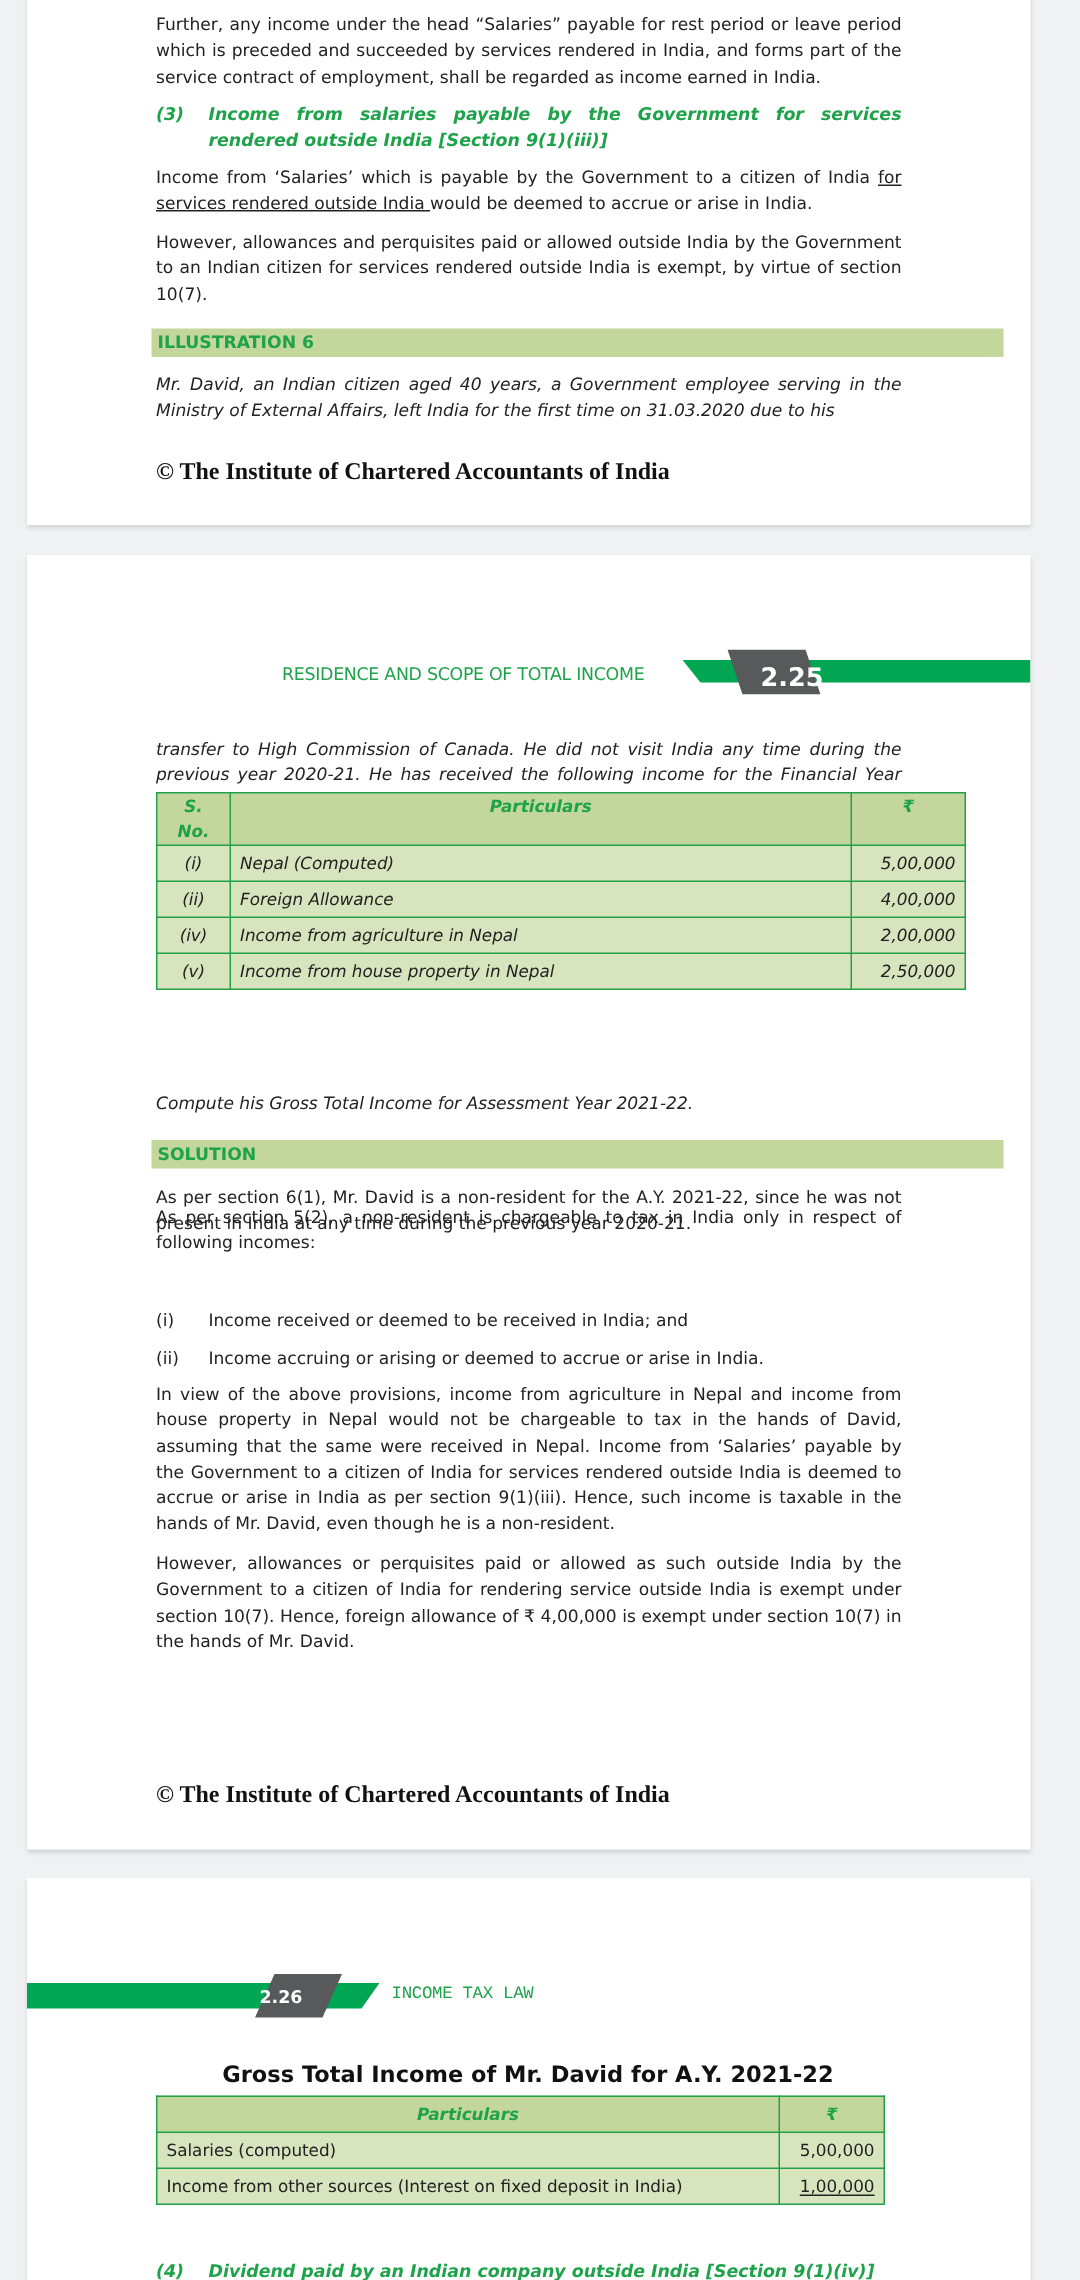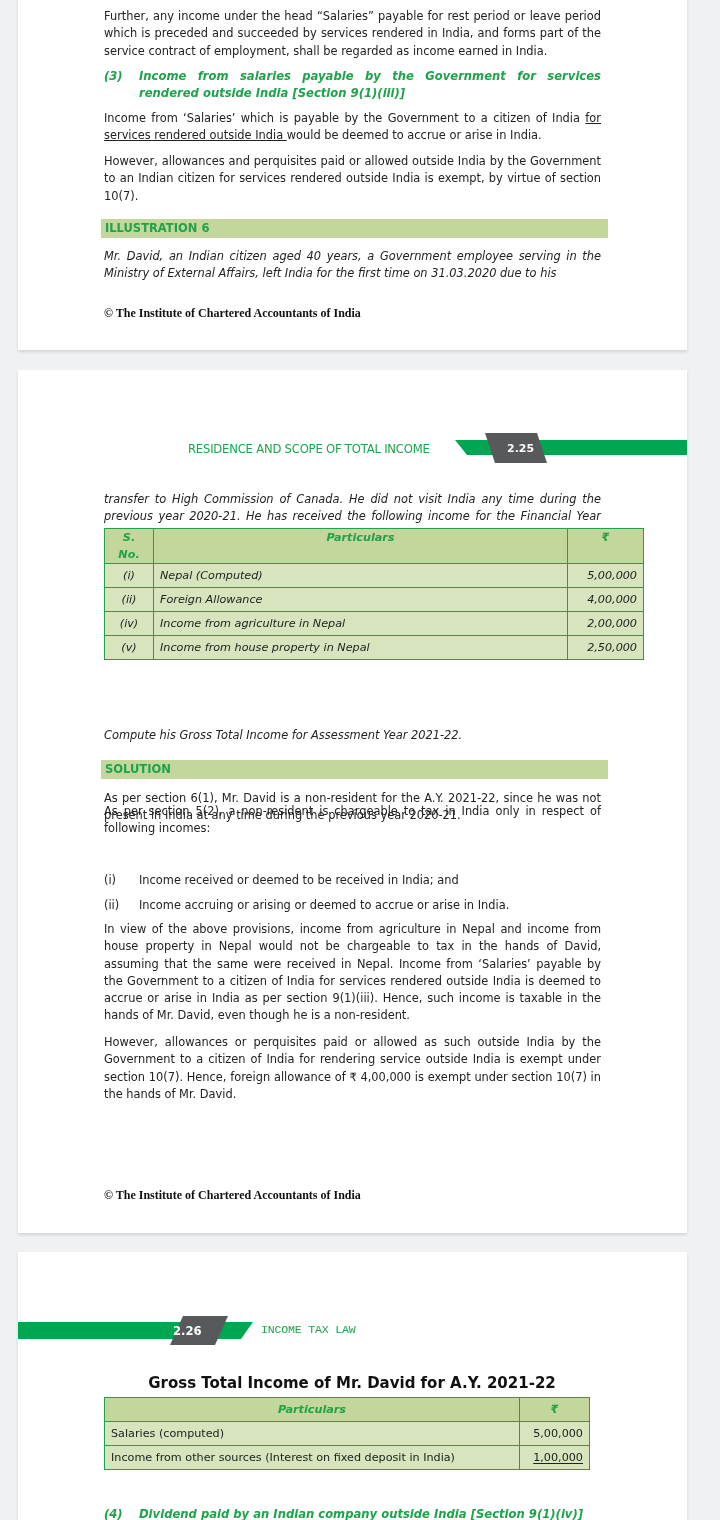--- a/index.html
+++ b/index.html
@@ -25,27 +25,27 @@
   .ital { font-style:italic; }
   .u { text-decoration:underline; }
   .sec-head {
     position:absolute; left:104px; width:497px;
     font-size:11.6px; line-height:17px; font-weight:bold; font-style:italic;
     color:#1ea34b; margin:0;
   }
   .sec-head .num { position:absolute; left:0; top:0; }
   .sec-head .htxt { display:block; padding-left:35px; text-align:justify; text-align-last:left; }
   .band {
-    position:absolute; left:101px; width:507px; height:19px;
+    position:absolute; left:101px; width:568px; height:19px;
     background:#c3d69b; color:#1ea34b; font-weight:bold;
     font-size:11.5px; line-height:19px; padding-left:4px; box-sizing:border-box;
   }
   .copy {
     position:absolute; left:104px;
-    font-family:"Liberation Serif", serif; font-weight:bold; font-size:12px; color:#111;
+    font-family:"Liberation Serif", serif; font-weight:bold; font-size:16px; color:#111;
   }
   .running-title {
     position:absolute; font-size:11.6px; color:#1ea34b; letter-spacing:-0.2px;
   }
 
   table.tbl {
     position:absolute; border-collapse:collapse; background:#d7e4bd;
     font-size:11.2px;
   }
   table.tbl td, table.tbl th {
@@ -80,21 +80,21 @@
 <div class="band" style="top:219px;">ILLUSTRATION 6</div>
 <p class="txt ital" style="top:248px;">Mr. David, an Indian citizen aged 40 years, a Government employee serving in the Ministry of External Affairs, left India for the first time on 31.03.2020 due to his</p>
 <div class="copy" style="top:306px;">© The Institute of Chartered Accountants of India</div>
 
 <div class="page page2"></div>
 <div class="running-title" style="left:188px; top:442px;">RESIDENCE AND SCOPE OF TOTAL INCOME</div>
 <svg style="position:absolute; left:455px; top:433px;" width="232" height="30">
   <polygon points="0,7 232,7 232,22 12,22" fill="#00a651"></polygon>
   <polygon points="30,0 82,0 92,30 40,30" fill="#58595b"></polygon>
 </svg>
-<div style="position:absolute; left:507px; top:442px; font-size:11px; font-weight:bold; color:#fff;">2.25</div>
+<div style="position:absolute; left:507px; top:442px; font-size:17px; font-weight:bold; color:#fff;">2.25</div>
 
 <p class="txt ital" style="top:491px;">transfer to High Commission of Canada. He did not visit India any time during the previous year 2020-21. He has received the following income for the Financial Year 2020-21:</p>
 
 <table class="tbl t1">
   <tbody>
       <tr>
     <th style="width:49px;">S. No.</th>
     <th>Particulars</th>
     <th class="rupee" style="width:76px;">₹</th>
   </tr>

